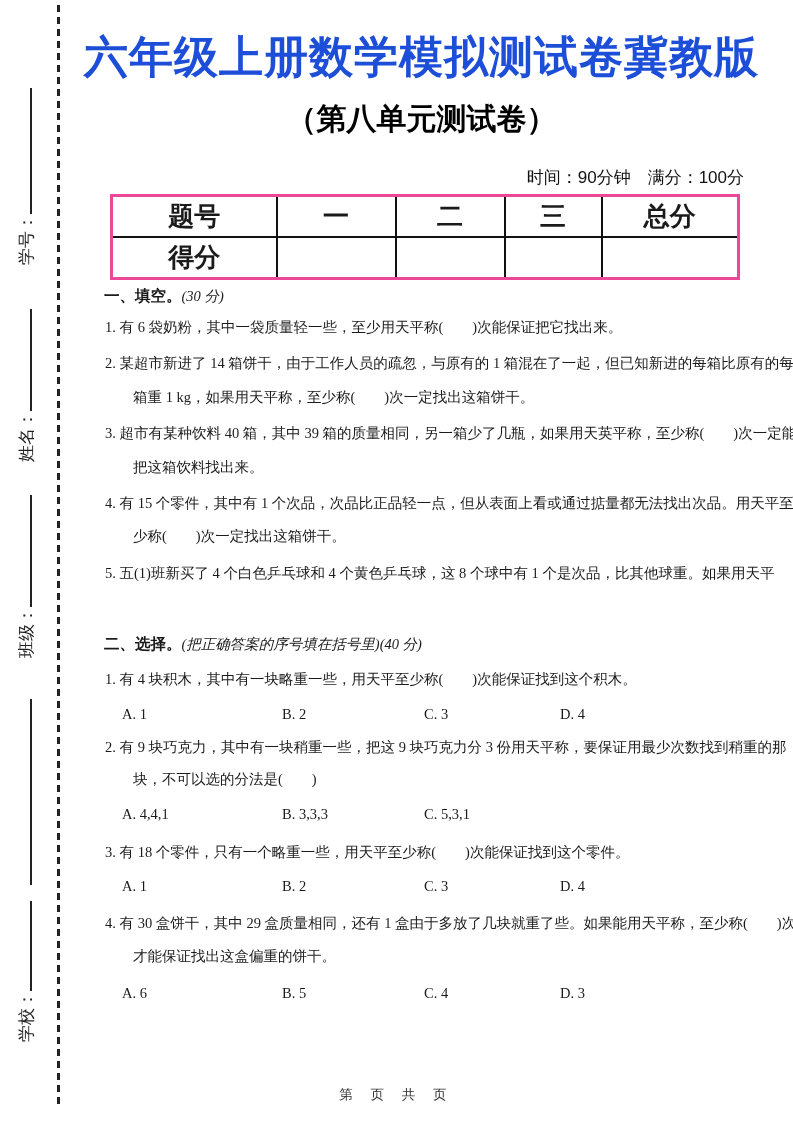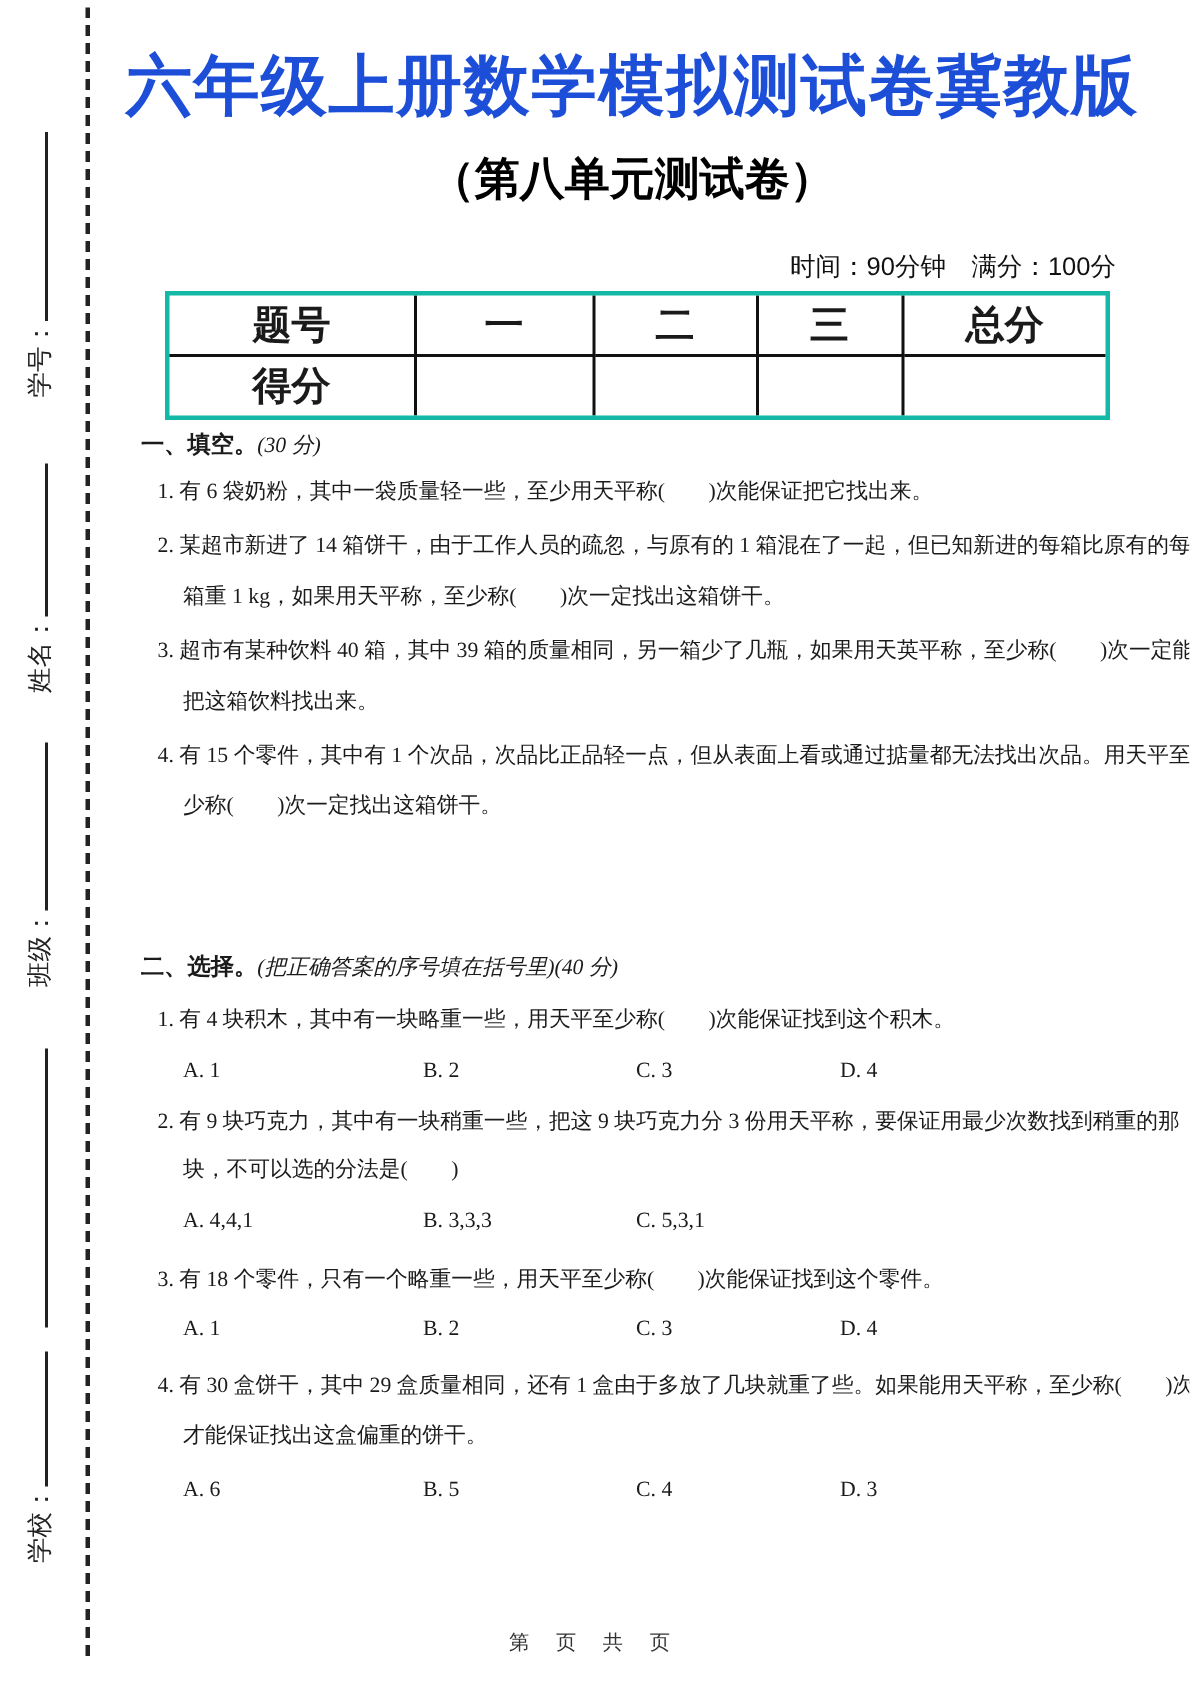--- a/index.html
+++ b/index.html
@@ -31,33 +31,33 @@
     font-family:"Liberation Sans", sans-serif; font-weight:bold; font-size:30px; color:#000;
   }
   .meta {
     position:absolute; top:166px; left:0; width:744px; text-align:right;
     font-family:"Liberation Sans", sans-serif; font-size:17px; color:#111;
   }
 
   
   .score-table {
     position:absolute; left:110px; top:194px; border-collapse:collapse;
-    table-layout:fixed; border:3px solid #14b8a6;padding-left:33px;
+    table-layout:fixed; border:3px solid #ec4899;padding-left:33px;
   }
   .score-table td {
     border:2px solid #111; height:39px; text-align:center; vertical-align:middle;
     font-weight:bold; font-size:26px; font-family:"Liberation Serif", serif; padding:0;
   }
 
   
-  .line { position:absolute; left:94px; white-space:nowrap; font-size:14.5px; color:#1b1b1b; }
+  .line { position:absolute; left:104px; white-space:nowrap; font-size:14.5px; color:#1b1b1b; }
   .sec-t { font-weight:bold; font-size:15.5px; }
   .sec-n { font-style:italic; font-size:14.5px; }
   .q { left:105px; }
-  .q2 { left:122px;text-align:right; }
+  .q2 { left:133px;text-align:right; }
   .opt-row { position:absolute; left:122px; width:620px; height:20px; font-size:14.5px; }
   .opt { position:absolute; top:0; white-space:nowrap;text-align:center; }
 
   .footer {
     position:absolute; top:1086px; left:0; width:793px; text-align:center;
     font-size:13.5px; letter-spacing:7px; color:#333;
     font-family:"Liberation Sans", sans-serif;
   }
 </style>
 </head>
@@ -118,20 +118,21 @@
 
   <div class="line q" style="top:354px">2. 某超市新进了 14 箱饼干，由于工作人员的疏忽，与原有的 1 箱混在了一起，但已知新进的每箱比原有的每</div>
   <div class="line q2" style="top:388px">箱重 1 kg，如果用天平称，至少称(　　)次一定找出这箱饼干。</div>
 
   <div class="line q" style="top:424px">3. 超市有某种饮料 40 箱，其中 39 箱的质量相同，另一箱少了几瓶，如果用天英平称，至少称(　　)次一定能</div>
   <div class="line q2" style="top:458px">把这箱饮料找出来。</div>
 
   <div class="line q" style="top:494px">4. 有 15 个零件，其中有 1 个次品，次品比正品轻一点，但从表面上看或通过掂量都无法找出次品。用天平至</div>
   <div class="line q2" style="top:527px">少称(　　)次一定找出这箱饼干。</div>
 
+  <div class="line q" style="top:564px">5. 五(1)班新买了 4 个白色乒乓球和 4 个黄色乒乓球，这 8 个球中有 1 个是次品，比其他球重。如果用天平</div>
 
   <div class="line" style="top:634px">
     <span class="sec-t">二、选择。</span><span class="sec-n">(把正确答案的序号填在括号里)(40 分)</span>
   </div>
 
   <div class="line q" style="top:670px">1. 有 4 块积木，其中有一块略重一些，用天平至少称(　　)次能保证找到这个积木。</div>
   <div class="opt-row" style="top:706px">
     <span class="opt" style="left:0">A. 1</span>
     <span class="opt" style="left:160px">B. 2</span>
     <span class="opt" style="left:302px">C. 3</span>

